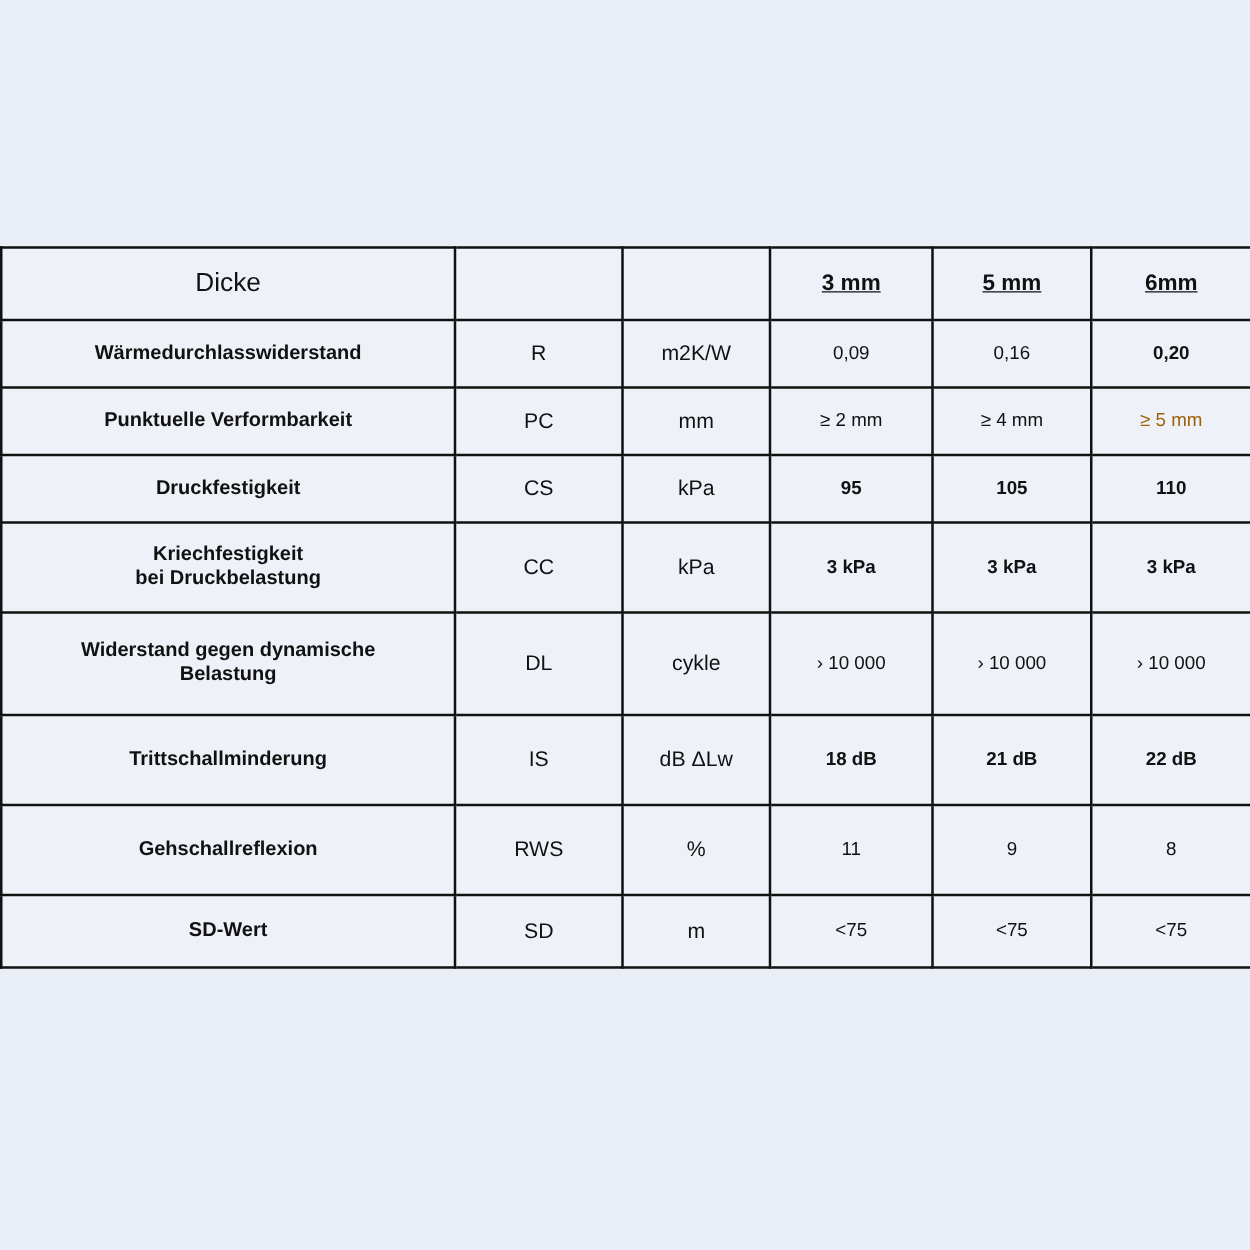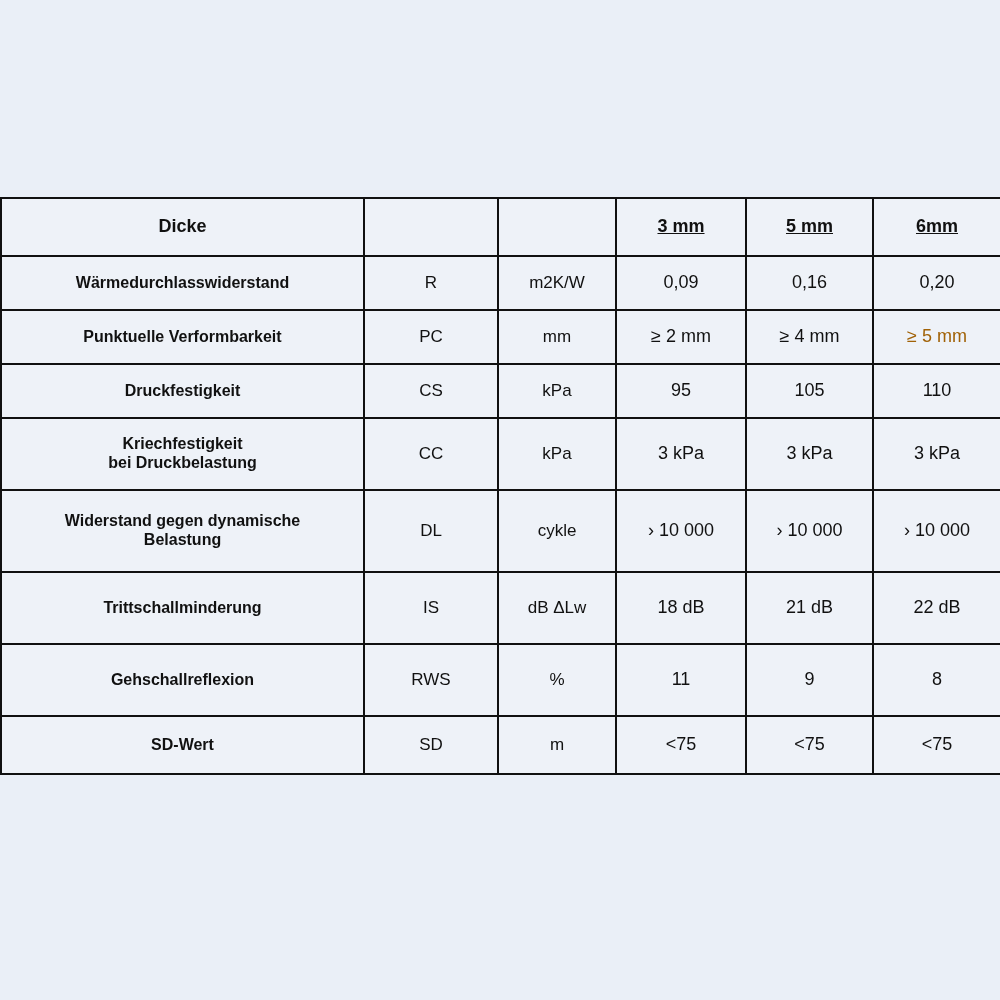--- a/index.html
+++ b/index.html
@@ -49,29 +49,29 @@
   }
   td.sym {
     font-size: 17px;
     font-weight: normal;
   }
   td.unit {
     font-size: 17px;
     font-weight: normal;
   }
   td.val {
-    font-size: 18px;
+    font-size: 15px;
   }
-  td.val.bold { font-weight: normal; }
+  td.val.bold { font-weight: bold; }
   td.val.faint { color: #a16207; }
 
   
   tr.head td.name {
-    font-size: 18px;
-    font-weight: bold;
+    font-size: 21px;
+    font-weight: normal;
     margin-left: 33px;
   }
   tr.head td.val {
     font-size: 18px;
     font-weight: bold;
     text-decoration: underline;
   }
   .row-h-sm td { height: 44px; }
   .row-h-md td { height: 48px; }
   .row-h-lg td { height: 62px; }

